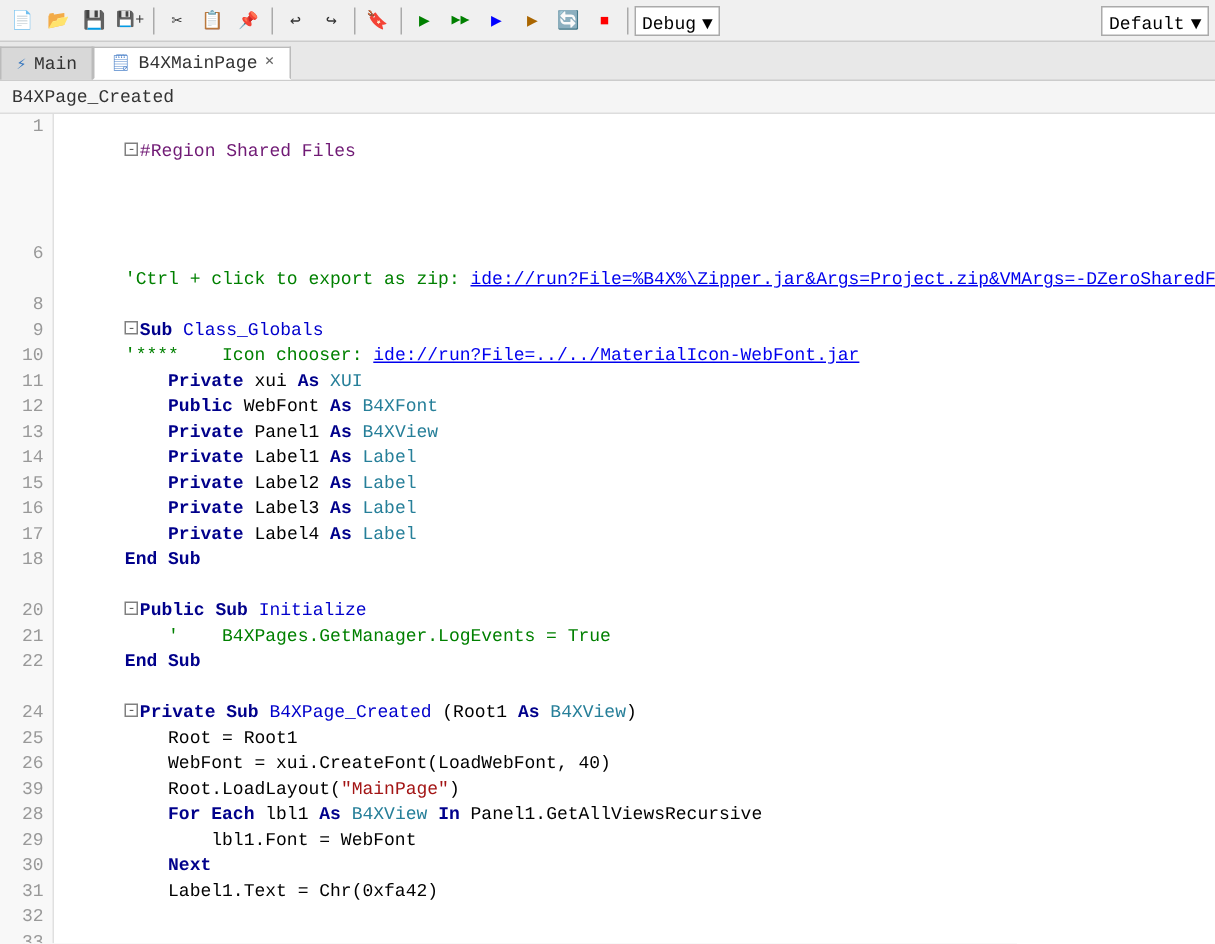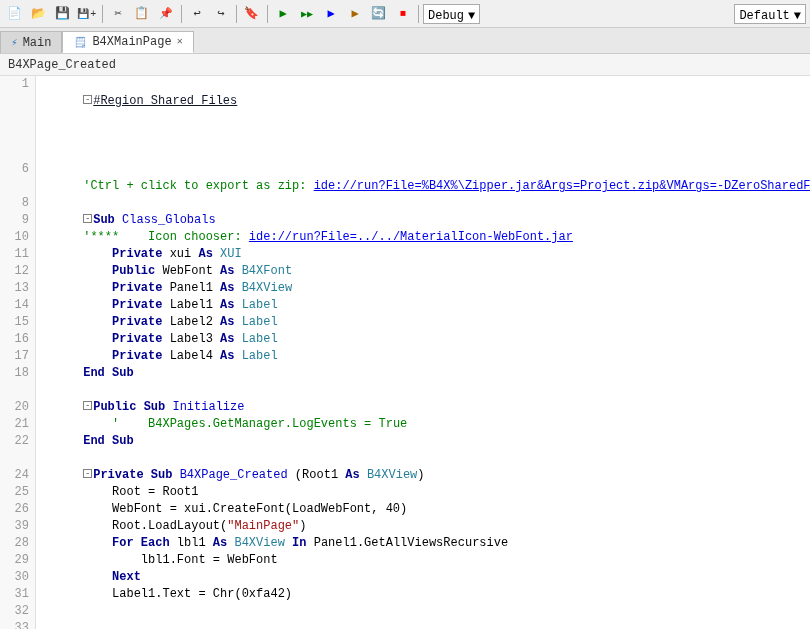--- a/index.html
+++ b/index.html
@@ -136,21 +136,21 @@
       white-space: pre;
       font-size: 12px;
     }
 
     
     .kw { color: #00008b; font-weight: bold; }       
     .kw2 { color: #0000cc; }                          
     .type { color: #267F99; }                          
     .comment { color: #008000; }                      
     .string { color: #a31515; }                       
-    .region { color: #0f172a; text-decoration: underline; }                        
+    .region { color: #701a75; }                        
     .link { color: #0000ee; text-decoration: underline; }
     .plain { color: #000; }
 
     
     .fold-marker {
       display: inline-block;
       width: 9px;
       height: 9px;
       border: 1px solid #808080;
       font-size: 9px;

